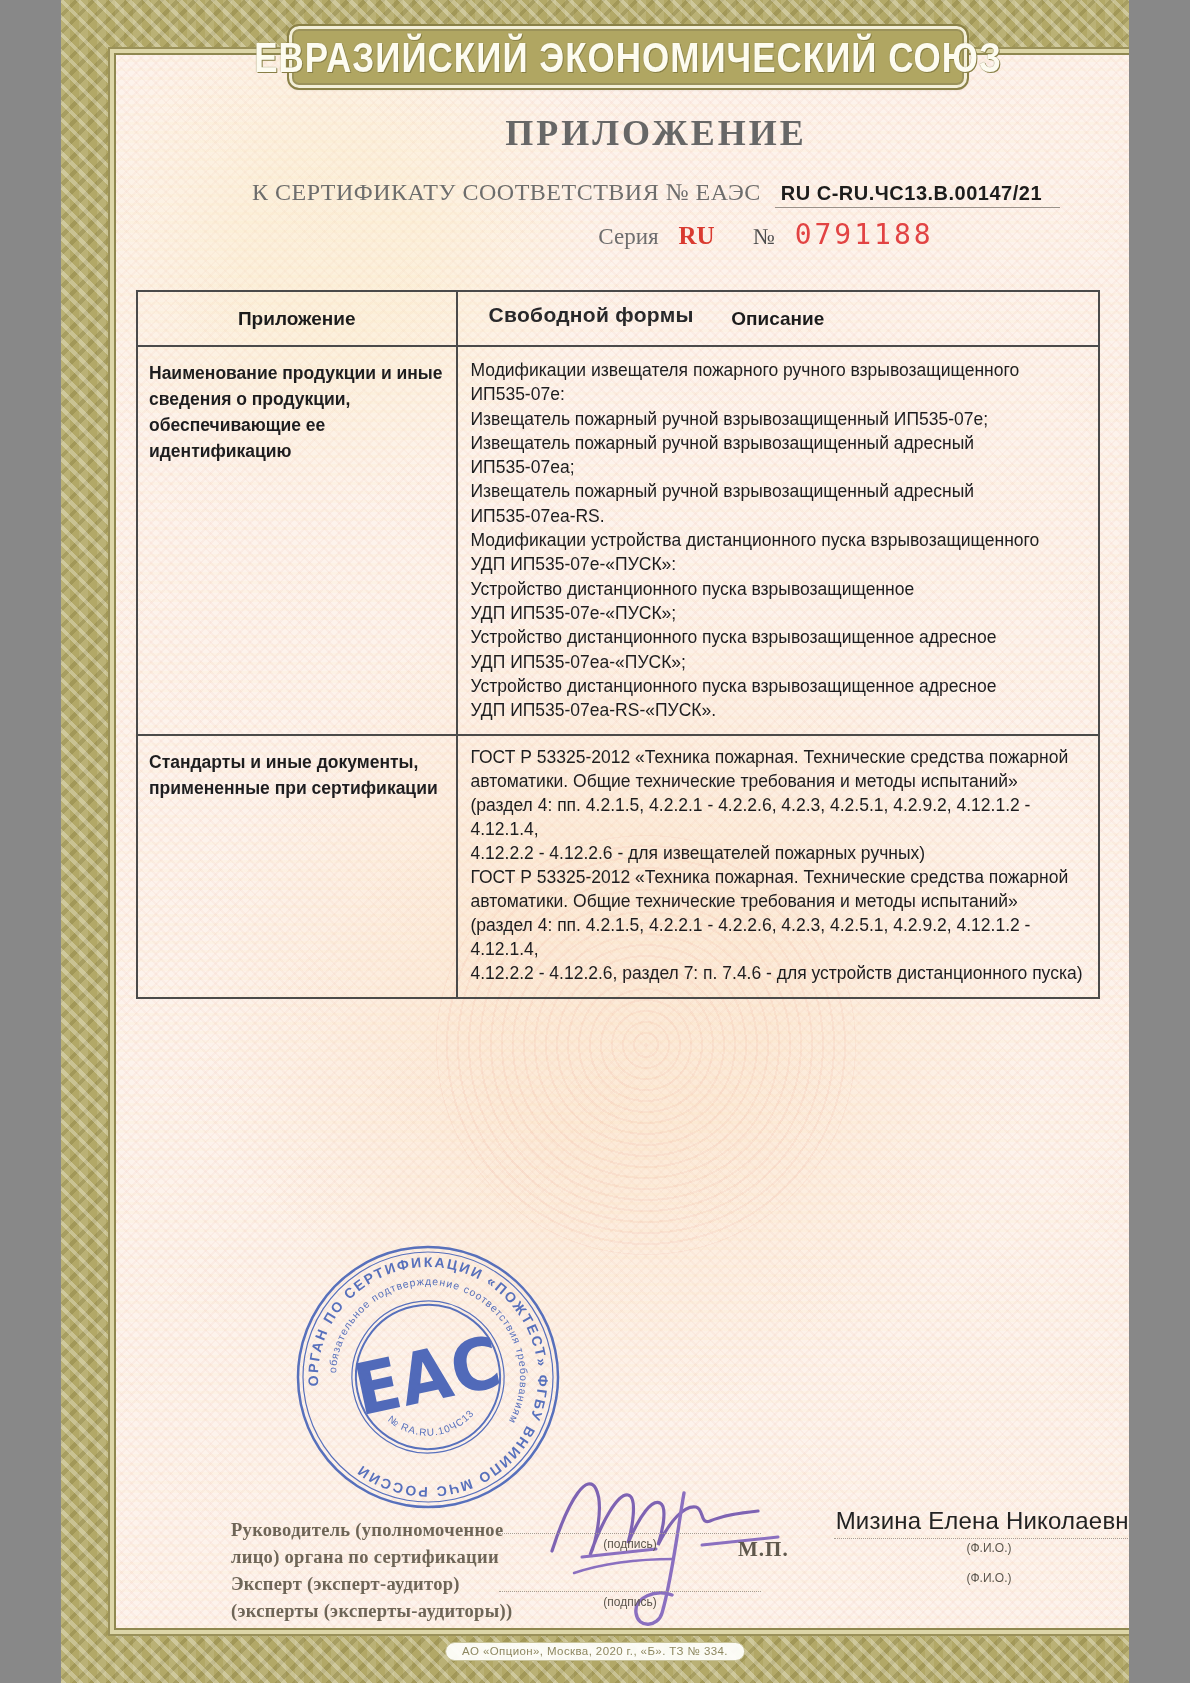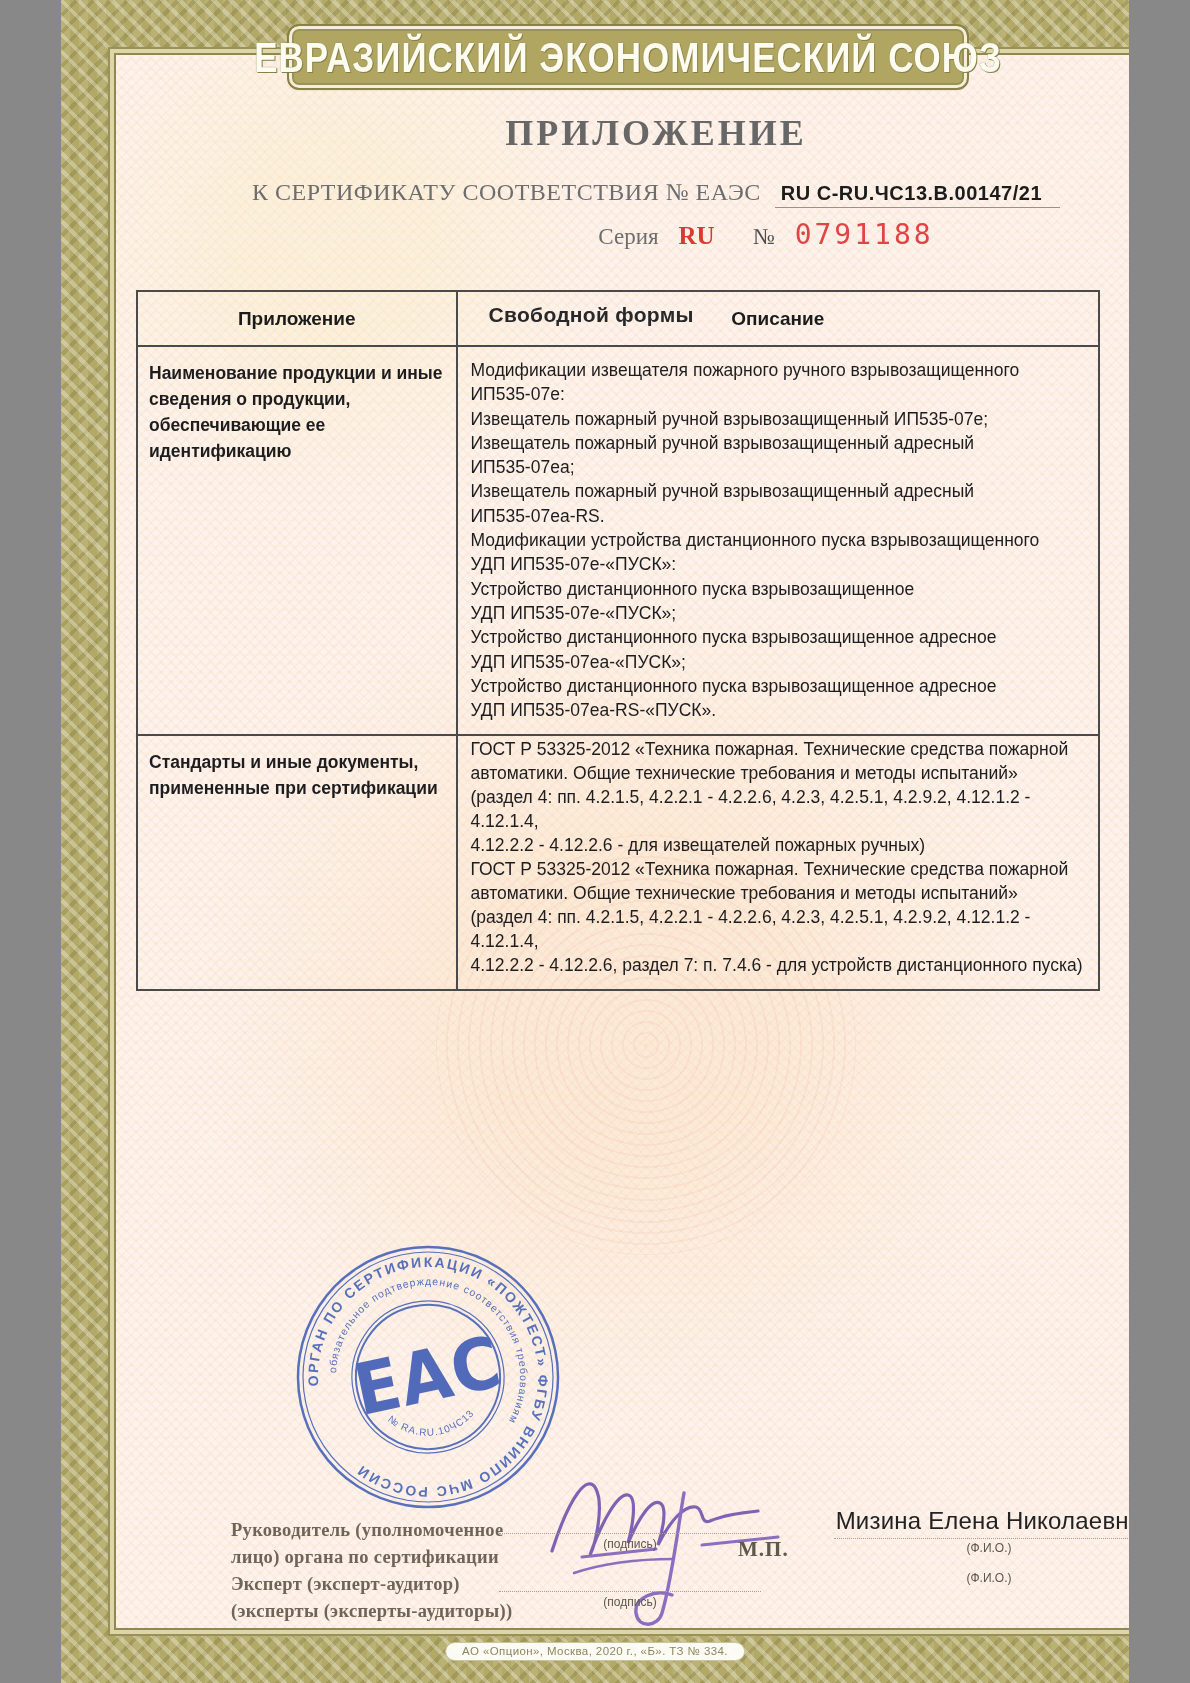--- a/index.html
+++ b/index.html
@@ -105,21 +105,21 @@
   td.cell-label {
     vertical-align:top; padding:13px 10px 10px 11px;
     font-weight:bold; line-height:26px; white-space:pre-line;
   }
   td.cell-desc {
     vertical-align:top; padding:11px 6px 12px 13px;
     line-height:24.3px; white-space:pre-line;border-radius:10px;
   }
   tr.row-products td { height:387px; }
   tr.row-standards td { height:198px; }
-  tr.row-standards td.cell-desc { line-height:24px; padding-top:1px; }
+  tr.row-standards td.cell-desc { line-height:24px; padding-top:9px; }
   
   .stamp {
     position:absolute; left:178px; top:1188px; width:268px; height:268px;
     opacity:0.9; transform:rotate(-12deg);
   }
   
   .sig-label {
     position:absolute; width:340px;
     font-family:"Liberation Serif", serif; font-weight:bold;
     font-size:18.5px; line-height:27px; color:#6e6557;

